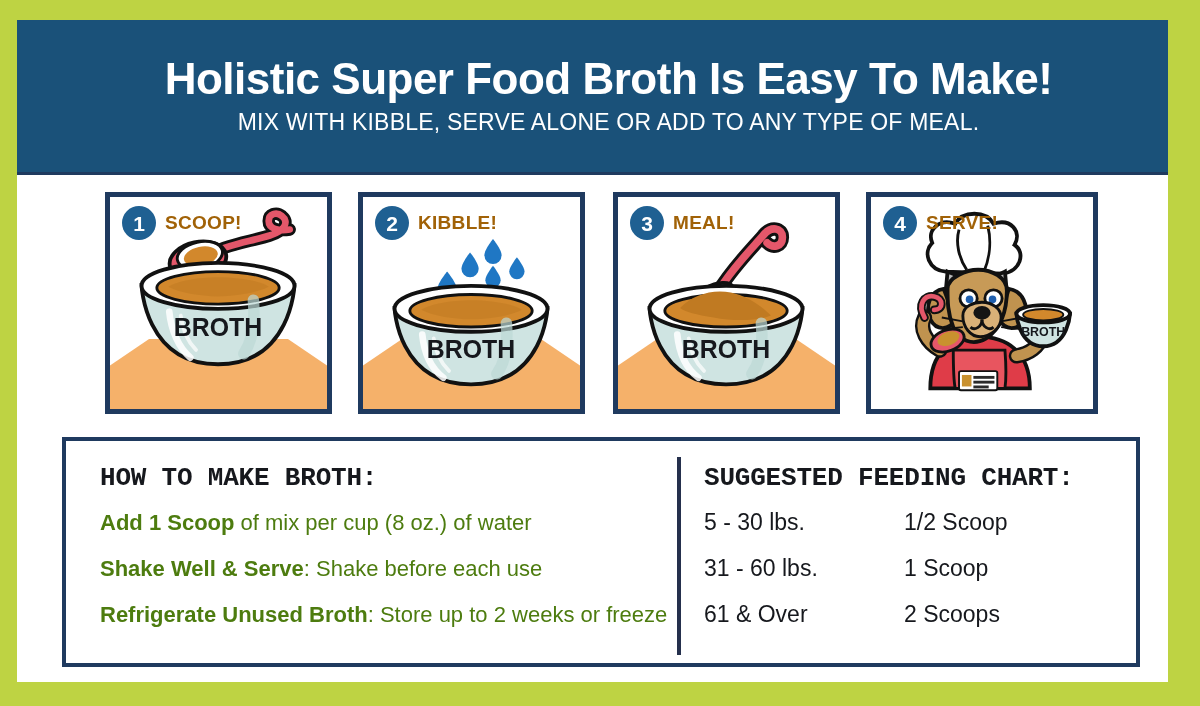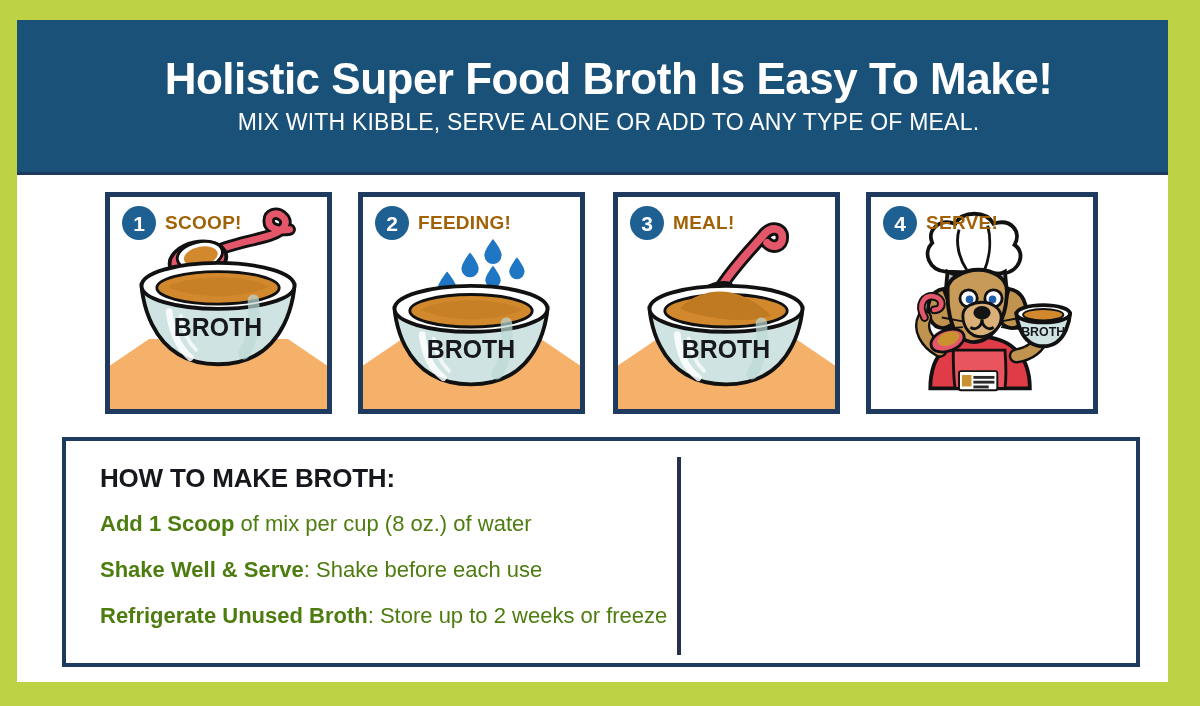--- a/index.html
+++ b/index.html
@@ -159,20 +159,21 @@
     top: 22px;
     width: 420px;
   }
   .info-heading {
     font-size: 26px;
     font-weight: bold;
     color: #16181d;
     letter-spacing: -0.2px;
     margin: 0 0 16px 0;
     white-space: nowrap;
+    font-family: Liberation Mono, monospace;
   }
   .info-line {
     font-size: 22px;
     color: #4d7c0f;
     line-height: 1.28;
     margin: 0 0 18px 0;
     font-weight: 400;
   }
   .info-line:last-child { margin-bottom: 0; }
   .info-line b { font-weight: bold; }
@@ -256,21 +257,21 @@
         <ellipse cx="113" cy="117" rx="80" ry="24" fill="#ffffff" stroke="#111111" stroke-width="4"></ellipse>
         <ellipse cx="113" cy="119" rx="64" ry="17" fill="#d2882c" stroke="#111111" stroke-width="3"></ellipse>
         <path d="M113 108 C135 108 158 112 166 118 C155 124 132 128 113 128 C94 128 72 124 61 118 C70 112 92 108 113 108 Z" fill="#c07a22" opacity="0.55"></path>
         <path d="M62 144 C64 164 72 180 84 189" fill="none" stroke="#ffffff" stroke-width="7" stroke-linecap="round" opacity="0.85"></path>
         <path d="M74 148 C76 164 82 174 90 182" fill="none" stroke="#ffffff" stroke-width="4" stroke-linecap="round" opacity="0.7"></path>
         <path d="M150 132 C152 156 148 174 140 185" fill="none" stroke="#bcd8d6" stroke-width="12" stroke-linecap="round" opacity="0.7"></path>
         <text x="113" y="168" text-anchor="middle" font-family="Liberation Sans, sans-serif" font-size="26" font-weight="bold" fill="#16181d">BROTH</text>
       </svg>
       <div class="step-head">
         <div class="step-num">2</div>
-        <div class="step-label">FEEDING!</div>
+        <div class="step-label">KIBBLE!</div>
       </div>
     </div>
 
     <div class="step-card s3">
       <div class="table-surface"></div>
       <svg class="art" viewBox="0 0 227 222">
 
         <path d="M104 100 C118 76 140 54 152 40 C160 30 172 32 172 42 C172 52 162 54 156 48" fill="none" stroke="#111111" stroke-width="14" stroke-linecap="round"></path>
         <path d="M104 100 C118 76 140 54 152 40 C160 30 172 32 172 42 C172 52 162 54 156 48" fill="none" stroke="#e4576a" stroke-width="8" stroke-linecap="round"></path>
 
@@ -357,15 +358,30 @@
         <b>Add 1 Scoop</b><span> of mix per cup (8 oz.) of water</span>
       </p>
       <p class="info-line">
         <b>Shake Well &amp; Serve</b><span>: Shake before each use</span>
       </p>
       <p class="info-line">
         <b>Refrigerate Unused Broth</b><span>: Store up to 2 weeks or freeze</span>
       </p>
     </div>
 
+    <div class="info-right">
+      <div class="info-heading">SUGGESTED FEEDING CHART:</div>
+      <div class="feed-row">
+        <div class="feed-weight">5 - 30 lbs.</div>
+        <div class="feed-amount">1/2 Scoop</div>
+      </div>
+      <div class="feed-row">
+        <div class="feed-weight">31 - 60 lbs.</div>
+        <div class="feed-amount">1 Scoop</div>
+      </div>
+      <div class="feed-row">
+        <div class="feed-weight">61 &amp; Over</div>
+        <div class="feed-amount">2 Scoops</div>
+      </div>
+    </div>
   </div>
 
 </div>
 
 </body></html>

